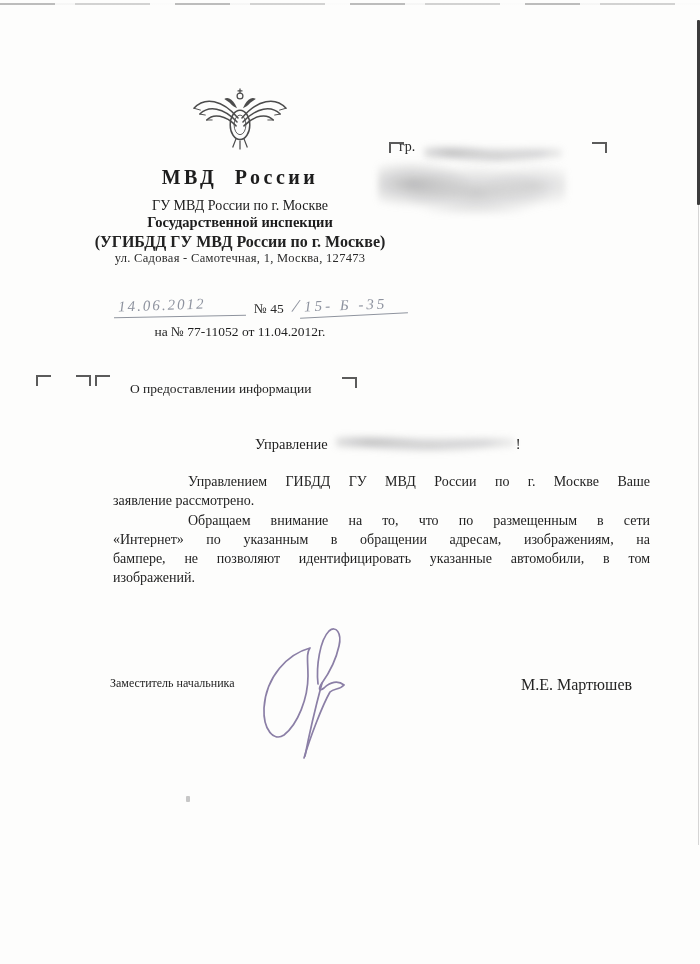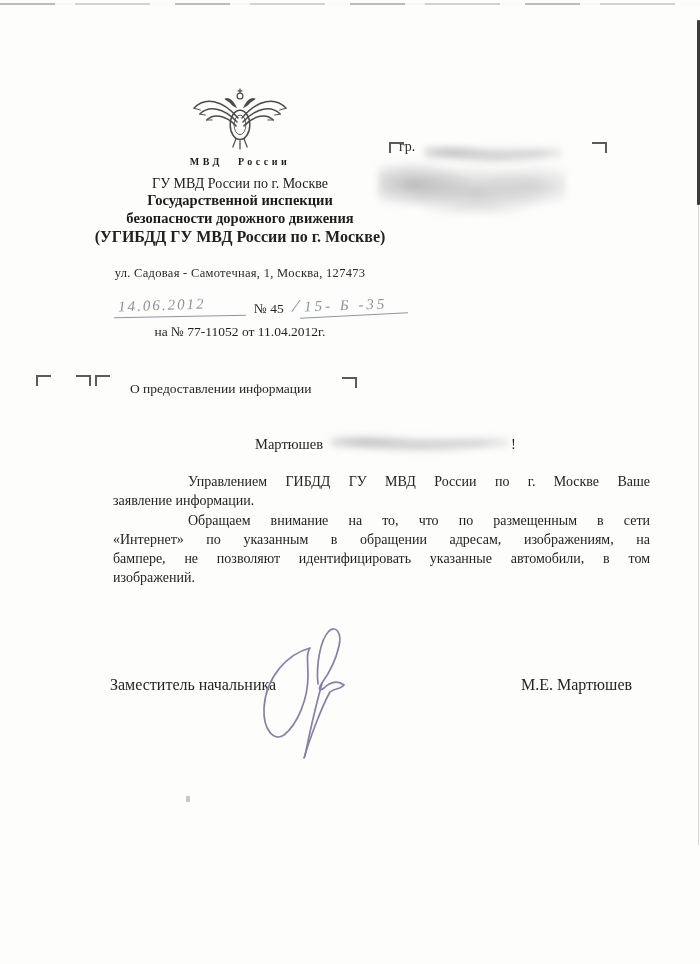--- a/index.html
+++ b/index.html
@@ -16,25 +16,25 @@
     background:repeating-linear-gradient(90deg,
       rgba(110,110,110,.45) 0 55px, rgba(200,200,200,.12) 55px 75px,
       rgba(130,130,130,.35) 75px 150px, rgba(220,220,220,.05) 150px 175px);
   }
   .scan-right-dark{right:0;top:20px;width:3px;height:185px;background:#3c3c3c;border-radius:1px;}
   .scan-right-faint{right:1px;top:205px;width:1px;height:640px;background:rgba(110,110,110,.28);}
   .scan-dot{left:186px;top:796px;width:4px;height:6px;background:#9a9a9a;opacity:.55;border-radius:1px;}
   
   .letterhead{left:62px;top:86px;width:356px;text-align:center;}
   .emblem{width:98px;height:66px;display:inline-block;}
-  .org-top{font-weight:bold;font-size:10px;letter-spacing:3.5px;word-spacing:9px;margin-top:0;color:#1d1d1d;}
+  .org-top{font-weight:bold;font-size:20px;letter-spacing:3.5px;word-spacing:9px;margin-top:10px;color:#1d1d1d;}
   .org-main{font-weight:normal;font-size:14px;margin-top:9px;color:#1b1b1b;}
   .dept{font-weight:bold;font-size:14.5px;line-height:17.5px;margin-top:9px;color:#1b1b1b;}
   .dept-abbr{font-weight:bold;font-size:16px;margin-top:1px;color:#222;}
-  .address-line{font-size:12.5px;margin-top:20px;color:#2a2a2a;letter-spacing:.3px;}
+  .address-line{font-size:12.5px;color:#2a2a2a;letter-spacing:.3px;}
   
   .outgoing{left:110px;top:299px;width:300px;height:24px;font-size:13.5px;}
   .hand{
     font-style:italic;color:var(--handwriting,#8e939f);
     font-size:15px;letter-spacing:2px;white-space:nowrap;
   }
   .hw-date{left:8px;top:-2px;transform:rotate(-2deg);}
   .hw-date-line{left:4px;top:17px;width:132px;height:1px;background:#8f949e;transform:rotate(-1deg);}
   .num-printed{left:144px;top:2px;color:#2a2a2a;white-space:nowrap;}
   .hw-slash{left:183px;top:-4px;font-size:19px;transform:rotate(8deg);}
@@ -57,21 +57,21 @@
   .subject-text{left:130px;top:381px;font-size:13.5px;color:#242424;}
   
   .salutation{left:255px;top:435px;font-size:14.5px;color:#232323;white-space:nowrap;}
   .sal-blob{display:inline-block;vertical-align:-3px;width:178px;height:17px;margin-left:8px;margin-right:2px;}
   
   .body-text{left:113px;top:472px;width:537px;font-size:14px;color:#232323;}
   .line{display:block;line-height:19.3px;text-align:justify;text-align-last:justify;}
   .para .line:first-child{text-indent:75px;}
   .para .line:last-child{text-align-last:left;}
   
-  .sig-title{left:110px;top:676px;font-size:16px;color:#242424;}
+  .sig-title{left:110px;top:676px;font-size:12px;color:#242424;}
   .sig-name{left:521px;top:676px;font-size:16px;color:#242424;}
   .sig-svg{left:248px;top:620px;width:112px;height:142px;}
 </style>
 </head>
 <body>
 
 <div class="page">
 
   <div class="abs scan-top"></div>
   <div class="abs scan-right-dark"></div>
@@ -98,21 +98,20 @@
         <path d="M100 4 L 100 13 M 95 8.5 L 105 8.5" stroke="#4c4c4c" stroke-width="2.5"></path>
         <circle cx="100" cy="19" r="6" fill="none" stroke="#4c4c4c" stroke-width="2.5"></circle>
         <ellipse cx="100" cy="78" rx="20" ry="30" fill="none" stroke="#4c4c4c" stroke-width="3"></ellipse>
         <ellipse cx="100" cy="78" rx="12" ry="20" fill="none" stroke="#4c4c4c" stroke-width="1.8"></ellipse>
         <path d="M92 106 L 85 124 M100 110 L 100 128 M108 106 L 115 124" stroke="#4c4c4c" stroke-width="2.5"></path>
       </svg>
     </span>
     <div class="org-top">МВД России</div>
     <div class="org-main">ГУ МВД России по г. Москве</div>
     <div class="dept" style="margin-top:0;">Государственной инспекции</div>
-    <div class="dept" style="margin-top:0;">безопасности дорожного движения</div>
     <div class="dept-abbr">(УГИБДД  ГУ МВД России по г. Москве)</div>
     <div class="address-line">ул. Садовая - Самотечная, 1, Москва, 127473</div>
   </div>
 
   <div class="abs outgoing">
     <span class="abs hand hw-date">14.06.2012</span>
     <span class="abs hw-date-line"></span>
     <span class="abs num-printed">№ 45</span>
     <span class="abs hand hw-slash">/</span>
     <span class="abs hand hw-number">15- Б -35</span>
@@ -126,27 +125,27 @@
   <div class="abs blob" style="left:424px;top:145px;width:138px;height:18px;"></div>
   <div class="abs blob" style="left:378px;top:162px;width:188px;height:52px;"></div>
 
   <div class="abs mark tl" style="left:36px;top:375px;"></div>
   <div class="abs mark tr" style="left:76px;top:375px;"></div>
   <div class="abs mark tl" style="left:95px;top:375px;"></div>
   <span class="abs subject-text">О предоставлении информации</span>
   <div class="abs mark tr" style="left:342px;top:377px;"></div>
 
   <div class="abs salutation">
-    <span>Мартюшев</span><span class="blob sal-blob"></span><span>!</span>
+    <span>Управление</span><span class="blob sal-blob"></span><span>!</span>
   </div>
 
   <div class="abs body-text">
     <div class="para">
         <span class="line">Управлением  ГИБДД  ГУ  МВД  России  по  г.  Москве  Ваше</span>
-        <span class="line">заявление информации.</span>
+        <span class="line">заявление рассмотрено.</span>
       </div>
     <div class="para">
         <span class="line">Обращаем внимание на то, что по размещенным в сети</span>
         <span class="line">«Интернет» по указанным в обращении адресам, изображениям, на</span>
         <span class="line">бампере, не позволяют идентифицировать указанные автомобили, в том</span>
         <span class="line">изображений.</span>
       </div>
   </div>
 
   <span class="abs sig-title">Заместитель начальника</span>

